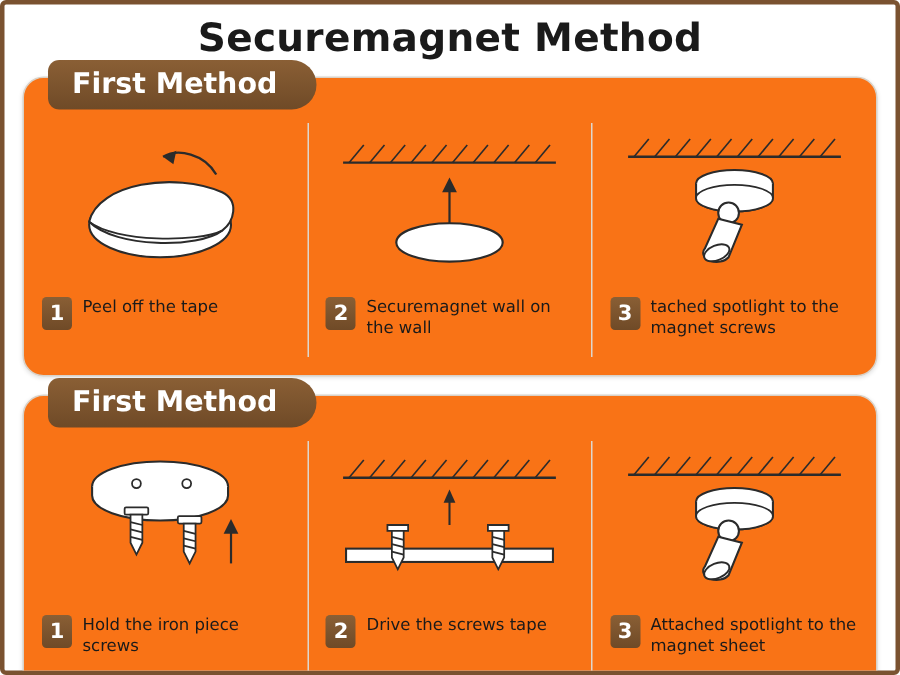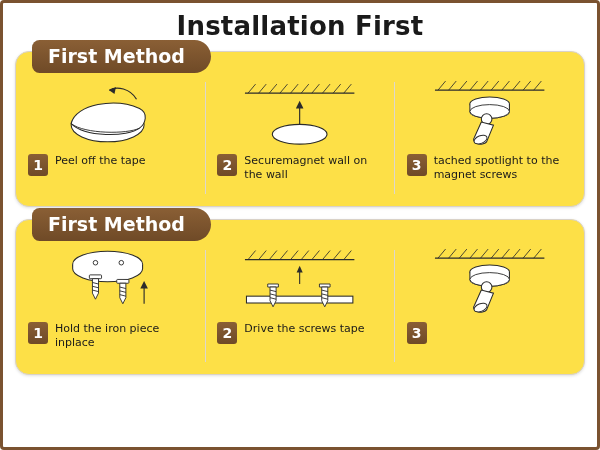--- a/index.html
+++ b/index.html
@@ -37,25 +37,25 @@
     font-weight: bold;
     color: #1a1a1a;
     letter-spacing: 0.2px;
     padding-top: 8px;
     padding-bottom: 4px;
     font-family: "DejaVu Sans", sans-serif;
   }
   .panel {
     position: relative;
     margin: 6px 12px 0 12px;
-    background: #fde047;
+    background: #f97316;
     border: 1px solid #d9d2c8;
     border-radius: 14px;
     box-shadow: 0 1px 3px rgba(0,0,0,0.12);
-    height: 156px;
+    height: 200px;
     box-sizing: border-box;
   }
   .panel.second {
     margin-top: 12px;
   }
   .panel-tab {
     position: absolute;
     top: -12px;
     left: 16px;
     background: linear-gradient(180deg, #8a5f35 0%, #6f4a27 100%);
@@ -125,21 +125,21 @@
     bottom: 12px;
     width: 1px;
     background: #ded7cd;
   }
 </style>
 </head>
 <body>
 
 <div id="page">
 
-  <div class="title">Installation First</div>
+  <div class="title">Securemagnet Method</div>
 
   <div class="panel first">
     <div class="panel-tab">First Method</div>
     <div class="steps">
 
       <div class="step">
         <div class="step-art">
           <svg viewBox="0 0 180 100" preserveAspectRatio="xMidYMid meet">
 
             <ellipse cx="86" cy="62" rx="48" ry="22" fill="#ffffff" stroke="#2b2b2b" stroke-width="1.4"></ellipse>
@@ -256,21 +256,21 @@
               <line x1="102" y1="59" x2="110" y2="61"></line>
               <line x1="102" y1="64" x2="110" y2="66"></line>
             </g>
 
             <line x1="134" y1="76" x2="134" y2="50" stroke="#2b2b2b" stroke-width="1.5"></line>
             <path d="M134 46 L 129 56 L 139 56 Z" fill="#2b2b2b"></path>
           </svg>
         </div>
         <div class="step-caption">
           <div class="step-num">1</div>
-          <div class="step-text">Hold the iron piece inplace</div>
+          <div class="step-text">Hold the iron piece screws</div>
         </div>
       </div>
 
       <div class="divider" style="left:33.3%"></div>
 
       <div class="step">
         <div class="step-art">
           <svg viewBox="0 0 180 100" preserveAspectRatio="xMidYMid meet">
             <line x1="18" y1="18" x2="162" y2="18" stroke="#2b2b2b" stroke-width="1.6"></line>
             <g stroke="#2b2b2b" stroke-width="1.1">
@@ -334,19 +334,20 @@
             <ellipse cx="90" cy="34" rx="26" ry="9" fill="#ffffff" stroke="#2b2b2b" stroke-width="1.4"></ellipse>
             <path d="M64 34 L 64 44 A 26 9 0 0 0 116 44 L 116 34" fill="#ffffff" stroke="#2b2b2b" stroke-width="1.4"></path>
             <ellipse cx="90" cy="44" rx="26" ry="9" fill="#ffffff" stroke="#2b2b2b" stroke-width="1.2"></ellipse>
             <circle cx="86" cy="54" r="7" fill="#ffffff" stroke="#2b2b2b" stroke-width="1.4"></circle>
             <path d="M79 58 L 70 78 A 9 6 0 0 0 86 84 L 95 62 Z" fill="#ffffff" stroke="#2b2b2b" stroke-width="1.4"></path>
             <ellipse cx="78" cy="81" rx="9" ry="5" fill="#ffffff" stroke="#2b2b2b" stroke-width="1.3" transform="rotate(-22 78 81)"></ellipse>
           </svg>
         </div>
         <div class="step-caption">
           <div class="step-num">3</div>
+          <div class="step-text">Attached spotlight to the magnet sheet</div>
         </div>
       </div>
 
     </div>
   </div>
 
 </div>
 
 </body></html>

